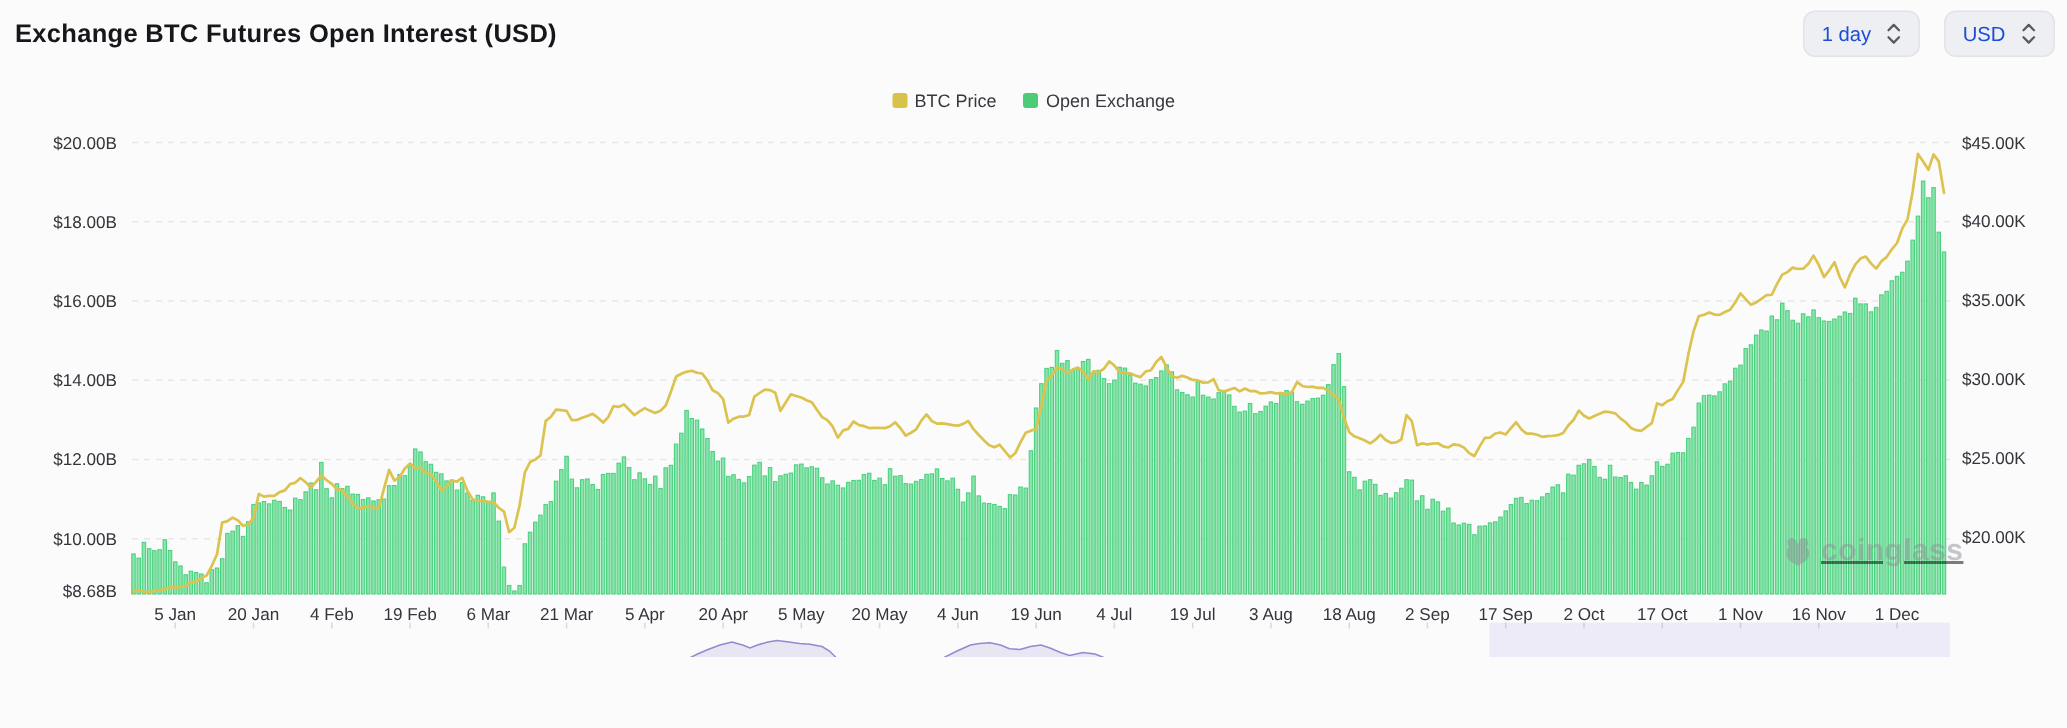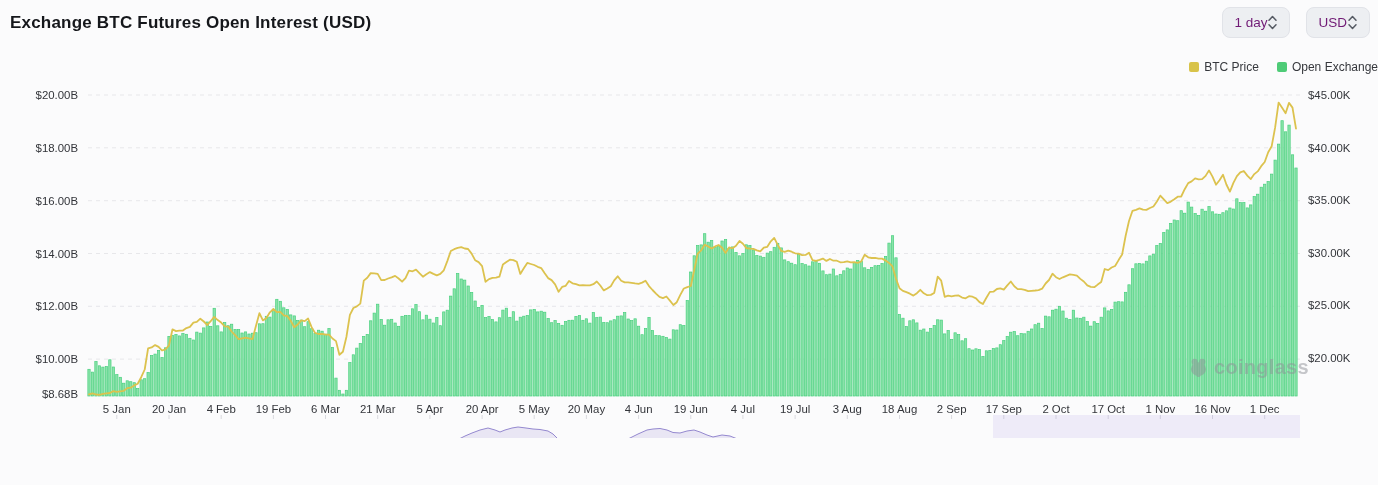--- a/index.html
+++ b/index.html
@@ -1,25 +1,25 @@
 <!DOCTYPE html>
 <html><head>
 <meta charset="utf-8">
 <style>
   html,body{margin:0;padding:0;background:#fbfbfc;font-family:"Liberation Sans",sans-serif;}
   .app{position:relative;width:1378px;height:438px;background:#fbfbfc;overflow:hidden;}
   .header{position:absolute;top:7px;left:0;right:0;display:flex;justify-content:space-between;align-items:center;padding:0 8px 0 10px;}
   .title{font-size:17px;font-weight:700;color:#15171b;letter-spacing:.2px;}
   .controls{display:flex;gap:16px;}
-  .select-btn{display:flex;align-items:center;height:31px;padding:0 11px;background:#edeff2;border:1px solid #e1e3e8;border-radius:8px;font-size:13.5px;color:#701a75;cursor:pointer;box-sizing:border-box;}
-  .legend{position:absolute;top:60px;left:0;right:0;display:flex;justify-content:flex-end;gap:18px;font-size:12px;color:#36383d;}
+  .select-btn{display:flex;align-items:center;gap:10px;height:31px;padding:0 11px;background:#edeff2;border:1px solid #e1e3e8;border-radius:8px;font-size:13.5px;color:#1d4ed8;cursor:pointer;box-sizing:border-box;}
+  .legend{position:absolute;top:60px;left:0;right:0;display:flex;justify-content:center;gap:18px;font-size:12px;color:#36383d;}
   .legend-item{display:flex;align-items:center;gap:5px;cursor:pointer;}
   .swatch{width:10px;height:10px;border-radius:2px;}
   svg.layer{position:absolute;left:0;top:0;}
-  .watermark{position:absolute;left:1188px;top:356px;display:flex;align-items:center;gap:5px;opacity:.5;}
+  .watermark{position:absolute;left:1188px;top:356px;display:flex;align-items:center;gap:5px;opacity:.5;text-decoration:underline;}
   .watermark .wm-text{font-size:20px;font-weight:700;color:#8e9197;letter-spacing:.3px;}
   .tick-label{font-size:11.4px;fill:#33353a;}
 </style>
 </head>
 <body>
 
 <div class="app">
 
   <div class="header">
     <div class="title">Exchange BTC Futures Open Interest (USD)</div>

